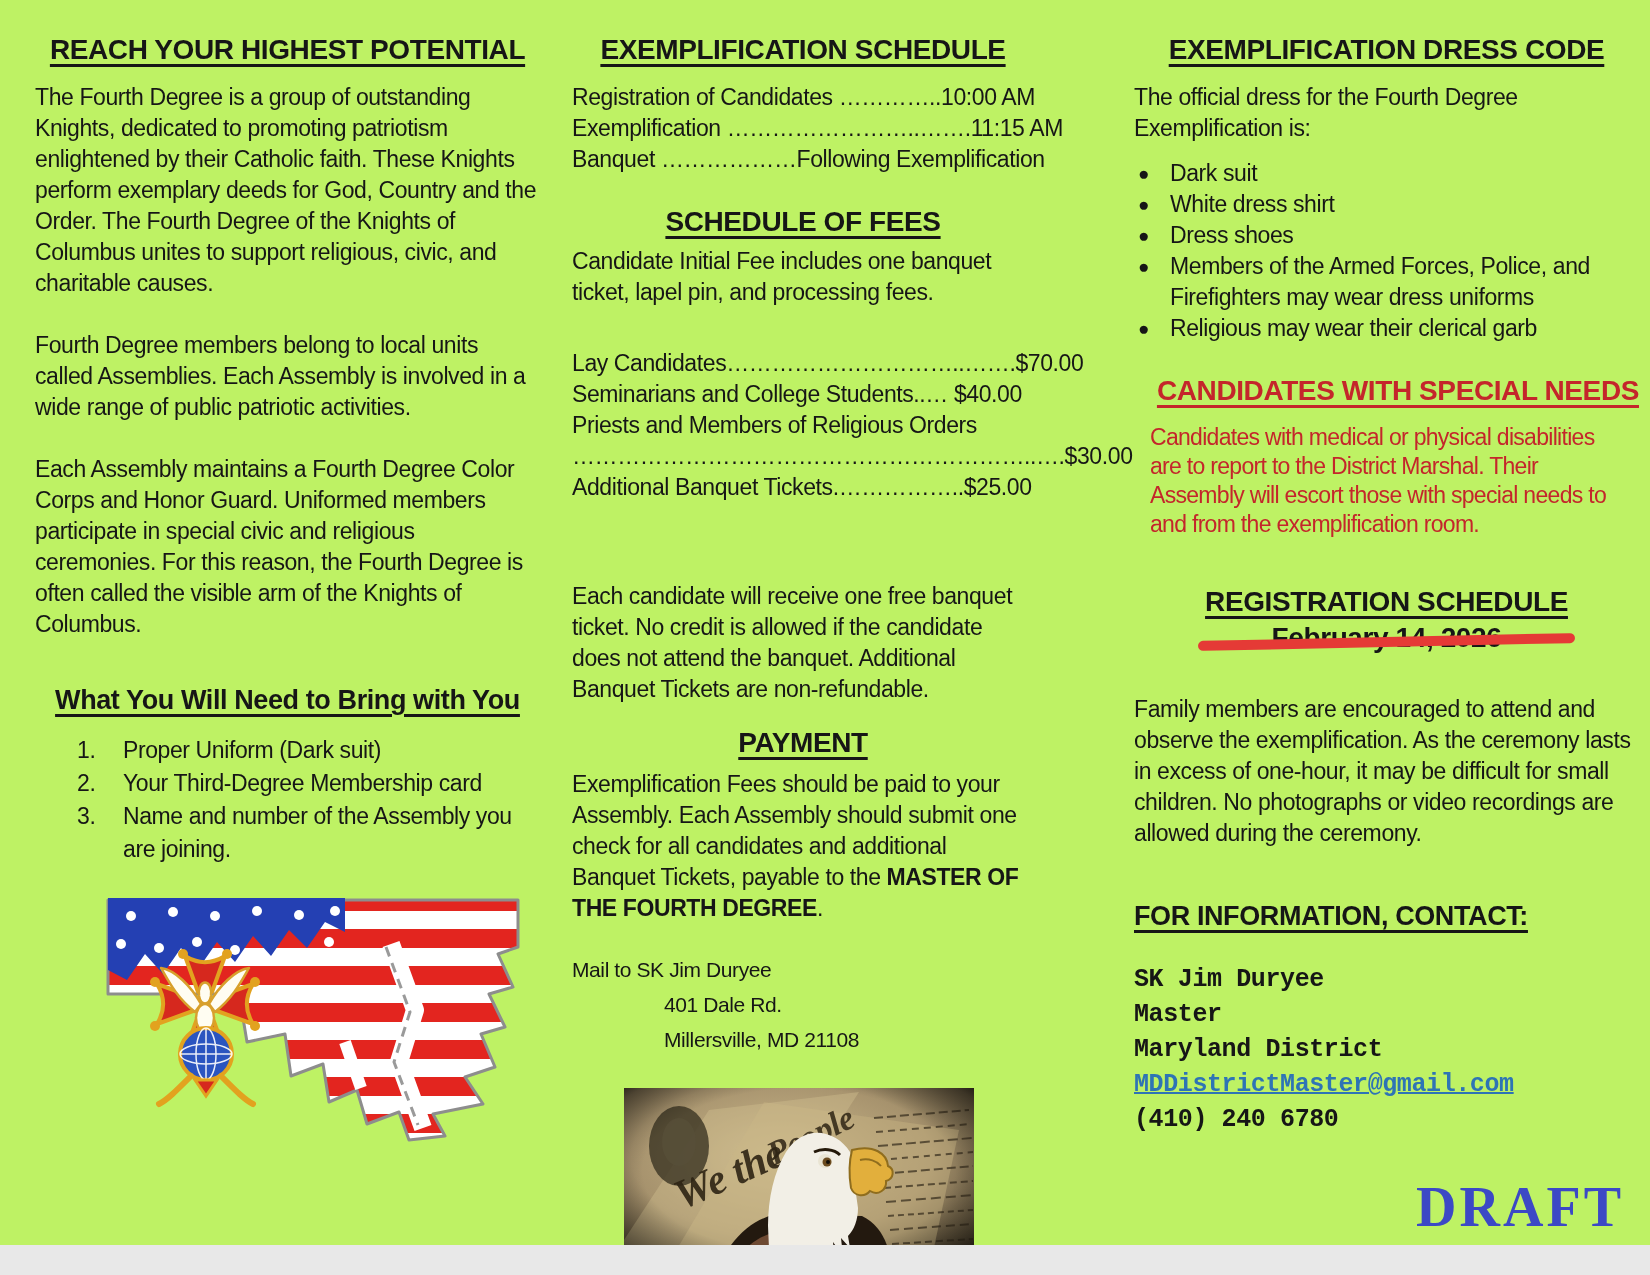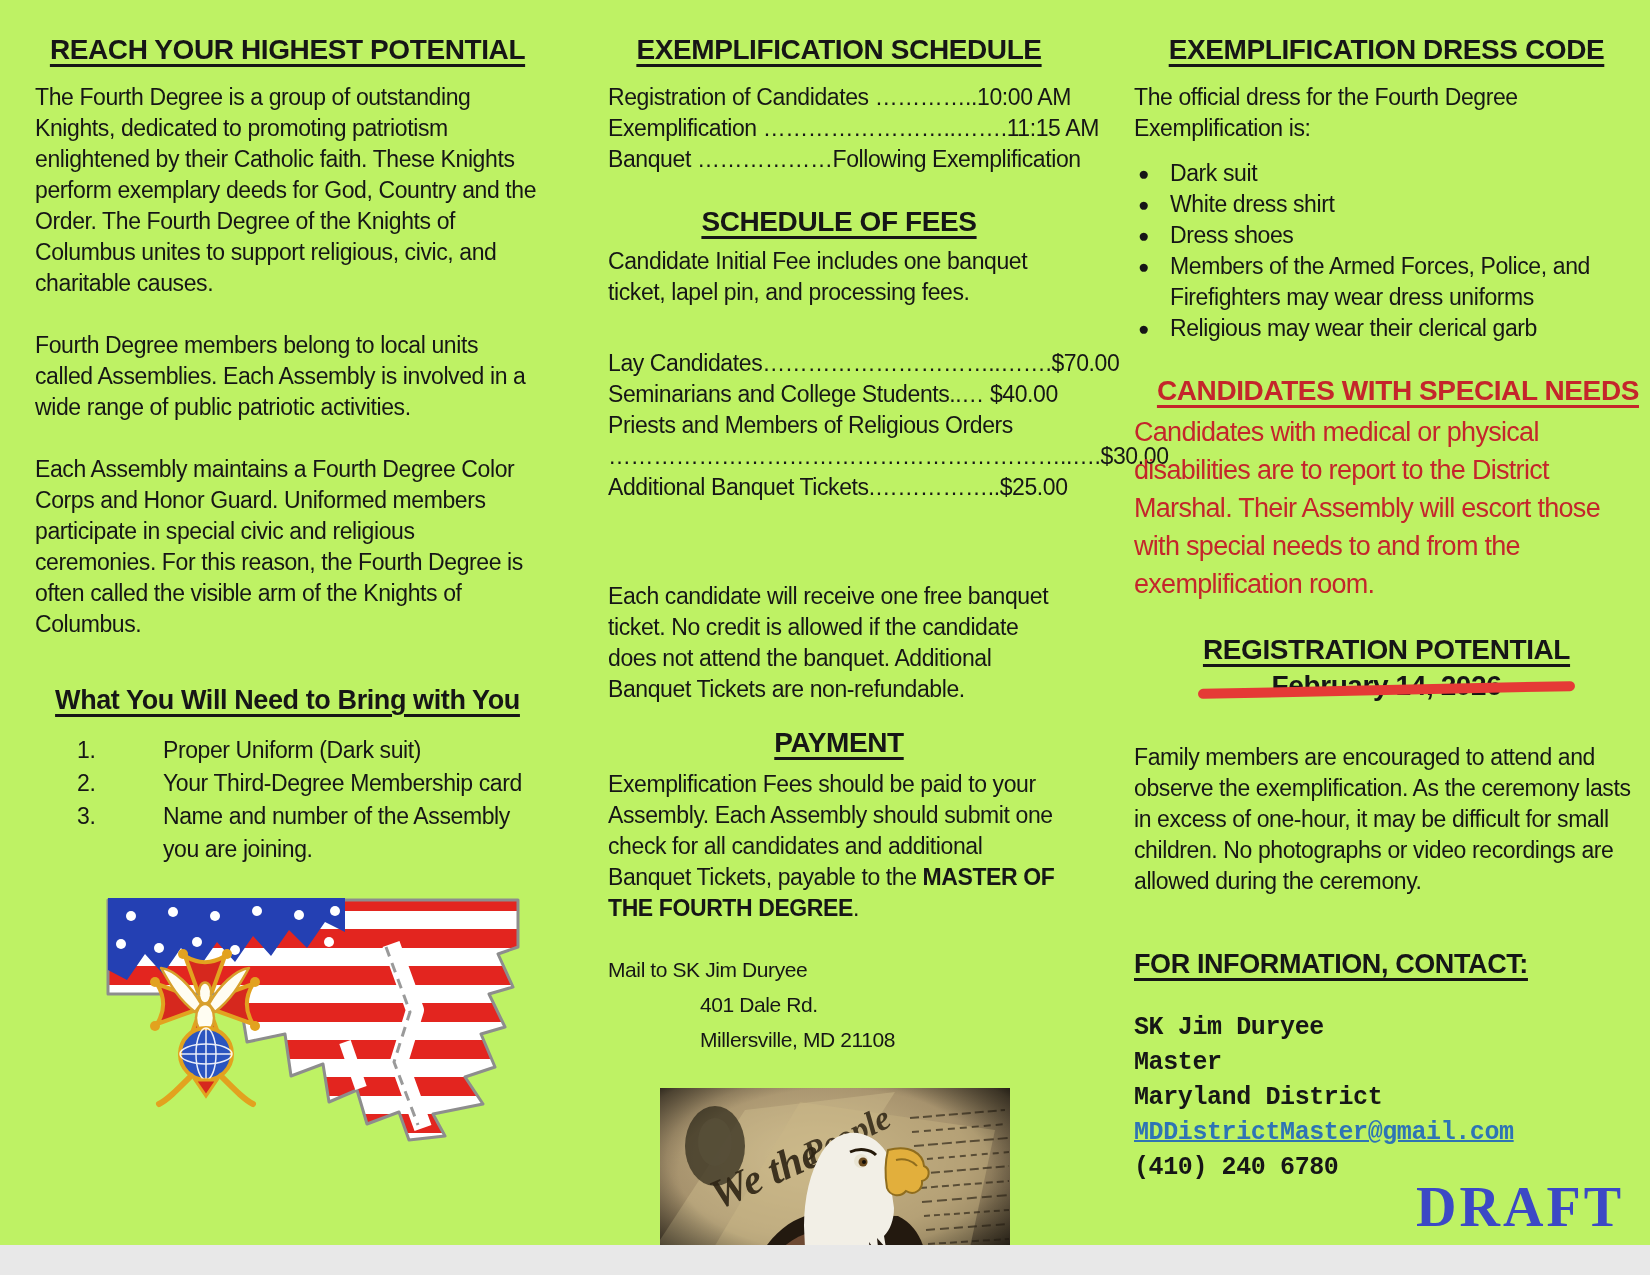--- a/index.html
+++ b/index.html
@@ -7,48 +7,48 @@
     position:relative;
     width:1650px;height:1245px;
     background:#bef264;
     font-family:"Liberation Sans", sans-serif;
     color:#161616;
     overflow:hidden;
     letter-spacing:-0.4px;
   }
   .col{position:absolute;top:34px;}
   #col1{left:35px;width:505px;}
-  #col2{left:608px;width:462px;}
+  #col2{left:572px;width:462px;}
   #col3{left:1134px;width:505px;}
 
   .head{
     font-size:28px;font-weight:bold;text-align:center;
     margin:0 0 16px 0;
   }
   .uline{text-decoration:underline;text-decoration-thickness:3px;text-underline-offset:5px;}
   .body-p{font-size:23px;line-height:31px;margin:0 0 31px 0;}
   .nowrap{white-space:nowrap;}
 
   .sched{font-size:23px;line-height:31px;margin:0;} .gap14{height:14px;}
   .gap26{height:26px;} .gap31{height:31px;} .gap40{height:40px;} .gap52{height:52px;}
 
   .sub-head{font-size:27px;font-weight:bold;text-align:center;margin:0 0 18px 0;}
 
   ol.bring{list-style:none;margin:0;padding:0 0 0 42px;font-size:23px;line-height:33px;}
   ol.bring li{display:flex;}
   ol.bring .num{width:46px;flex:0 0 46px;}
-  ol.bring .itxt{flex:1;margin-left:40px;}
+  ol.bring .itxt{flex:1;}
 
   ul.dress{list-style:none;margin:0;padding:0;font-size:23px;line-height:31px;}
   ul.dress li{position:relative;padding-left:36px;margin:0;}
   ul.dress .blt{position:absolute;left:4px;top:0;font-size:19px;}
 
   .red{color:#C4262B;}
   .red-head{font-size:28px;font-weight:bold;text-align:right;margin:0 0 6px 0;}
-  .red-p{font-size:27px;line-height:38px;margin:0;letter-spacing:-0.7px;}
+  .red-p{font-size:23px;line-height:29px;margin:16px;letter-spacing:-0.7px;}
 
   .date-wrap{position:relative;text-align:center;font-size:28px;font-weight:bold;margin-top:4px;}
   .date-txt{position:relative;display:inline-block;}
   .strike-bar{
     position:absolute;left:-42px;right:-42px;top:46%;height:10px;
     background:#E53A36;border-radius:6px;transform:rotate(-1.2deg);
   }
 
   .contact-head{font-size:27px;font-weight:bold;text-align:left;margin:0 0 30px 0;}
   .contact-line{font-size:25px;line-height:35px;font-weight:bold;margin:0;font-family:Liberation Mono, monospace;}
@@ -252,21 +252,21 @@
       <li><span class="blt">●</span><span>Dark suit</span></li>
       <li><span class="blt">●</span><span>White dress shirt</span></li>
       <li><span class="blt">●</span><span>Dress shoes</span></li>
       <li><span class="blt">●</span><span>Members of the Armed Forces, Police, and Firefighters may wear dress uniforms</span></li>
       <li><span class="blt">●</span><span>Religious may wear their clerical garb</span></li>
     </ul>
     <div class="gap31"></div>
     <h2 class="red-head red"><span class="uline">CANDIDATES WITH SPECIAL NEEDS</span></h2>
     <p class="red-p red">Candidates with medical or physical disabilities are to report to the District Marshal. Their Assembly will escort those with special needs to and from the exemplification room.</p>
     <div class="gap31"></div>
-    <h2 class="head" style="margin-bottom:2px"><span class="uline">REGISTRATION POTENTIAL</span></h2>
+    <h2 class="head" style="margin-bottom:2px"><span class="uline">REGISTRATION SCHEDULE</span></h2>
     <div class="date-wrap">
       <span class="date-txt">February 14, 2026</span>
       <span class="date-txt" style="position:absolute;left:50%;width:0"></span>
       <span class="strike-bar" style="left:64px;right:64px"></span>
     </div>
     <div class="gap40"></div>
     <p class="body-p" style="margin-bottom:0">Family members are encouraged to attend and observe the exemplification. As the ceremony lasts in excess of one-hour, it may be difficult for small children. No photographs or video recordings are allowed during the ceremony.</p>
     <div class="gap52"></div>
     <h2 class="contact-head"><span class="uline">FOR INFORMATION, CONTACT:</span></h2>
     <p class="contact-line">SK Jim Duryee</p>

